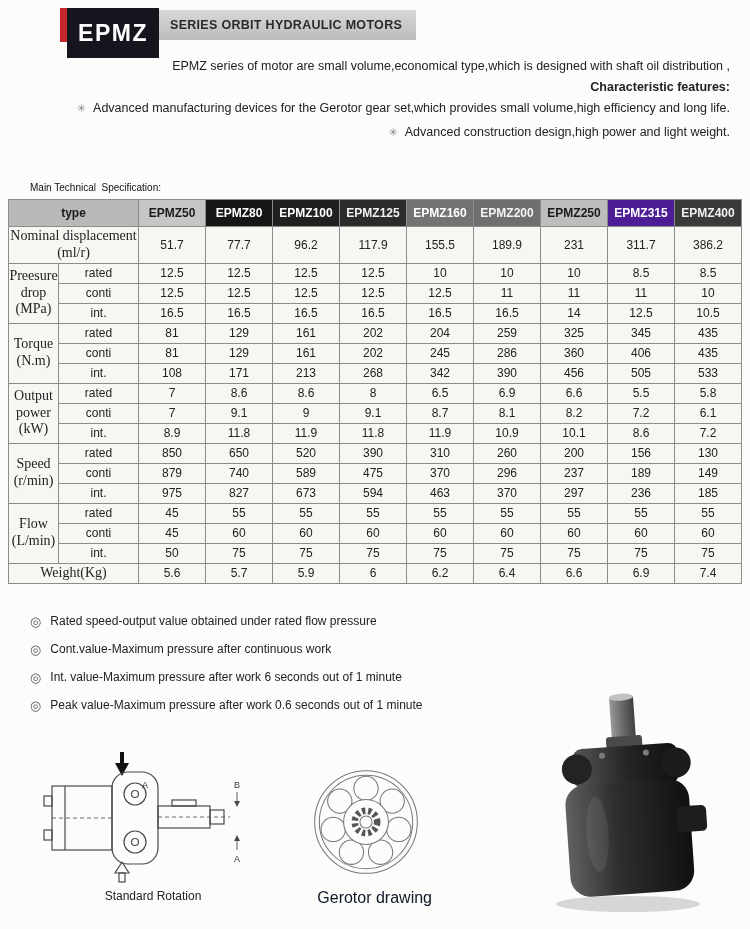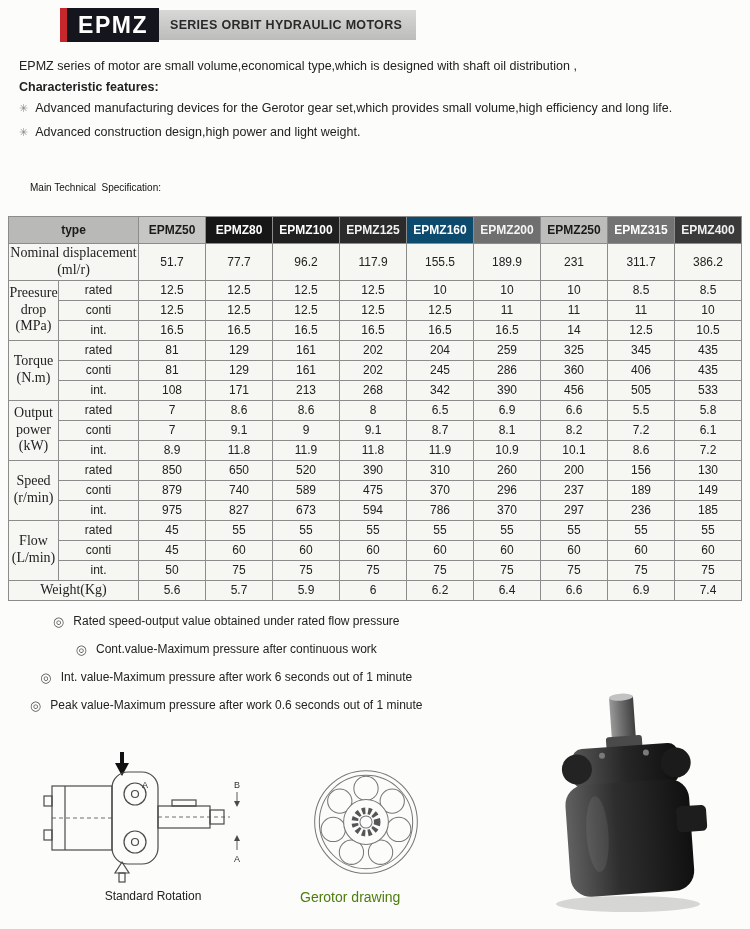--- a/index.html
+++ b/index.html
@@ -6,52 +6,52 @@
   body {
     width:750px; height:929px; position:relative;
     background:#fcfcfa; color:#222;
     font-family:"Liberation Sans", sans-serif;
     overflow:hidden;
   }
   
   .header-bar { position:absolute; left:66px; top:10px; width:350px; height:30px;
     background:linear-gradient(180deg,#d8d8d6,#bcbcba); }
   .brand-accent { position:absolute; left:60px; top:8px; width:7px; height:34px; background:#c5272d; }
-  .brand-box { position:absolute; left:67px; top:8px; width:92px; height:34px; background:#15151d;
+  .brand-box { position:absolute; left:67px; top:8px; width:92px; height:50px; background:#15151d;
     color:#fff; display:flex; align-items:center; justify-content:center;
     font-size:23px; font-weight:bold; letter-spacing:1.5px; }
   .header-subtitle { position:absolute; left:170px; top:10px; height:30px; line-height:30px;
     font-size:12.5px; font-weight:bold; color:#2a2a2a; letter-spacing:.3px; }
   
-  .intro { position:absolute; left:19px; top:58px; width:700px; font-size:12.5px; line-height:1.4; }
+  .intro { position:absolute; left:30px; top:58px; width:700px; font-size:12.5px; line-height:1.4;text-align:right; }
   .intro p { margin:0 0 3px 0; }
   .features-title { font-weight:bold; }
   ul.features { list-style:none; margin:4px 0 0 0; padding:0; }
   ul.features li { margin:0 0 6px 0; }
   .bullet-ico { color:#8a8a8a; font-size:11px; margin-right:7px; }
   
   .spec-title { position:absolute; left:30px; top:182px; font-size:10px; color:#111; white-space:pre; }
   
-  .spec-table { position:absolute; left:8px; top:216px; border-collapse:collapse;
+  .spec-table { position:absolute; left:8px; top:199px; border-collapse:collapse;
     table-layout:fixed; width:734px; background:#f6f6f3; }
   .spec-table td, .spec-table th { border:1px solid #8c8c8c; text-align:center;
     vertical-align:middle; padding:1px 0; }
   .spec-table th { height:24px; font-size:12px; font-weight:bold; }
   td.val { height:17px; font-size:12px; }
   td.group-label { font-size:14px; white-space:pre-line; line-height:1.2;font-family:Liberation Serif, serif; }
   td.sub-label { font-size:12px; }
   
-  .notes { position:absolute; left:30px; top:614px;text-align:center; }
+  .notes { position:absolute; left:30px; top:614px; }
   .note { margin-bottom:14px; font-size:12px; height:14px; }
   .note-ico { font-size:13px; color:#555; margin-right:9px; vertical-align:-1px; }
   
   .fig-standard { position:absolute; left:38px; top:750px; width:230px; height:135px; }
   .caption-standard { position:absolute; left:38px; top:889px; width:230px; text-align:center; font-size:12px; color:#222; }
   .fig-gerotor { position:absolute; left:310px; top:766px; width:112px; height:112px; }
-  .caption-gerotor { position:absolute; left:300px; top:889px; width:132px; text-align:left; font-size:14px; color:#4d7c0f; }
+  .caption-gerotor { position:absolute; left:300px; top:889px; width:132px; text-align:right; font-size:16px; color:#0f172a; }
   .fig-photo { position:absolute; left:538px; top:692px; width:180px; height:222px; }
   svg text { font-family:"Liberation Sans", sans-serif; }
 </style>
 </head>
 <body>
 
 <div class="header-bar"></div>
 <div class="brand-accent"></div>
 <div class="brand-box">
   <span>EPMZ</span>
@@ -87,24 +87,24 @@
       <col style="width:67px">
       <col style="width:67px">
   </colgroup>
   <thead>
     <tr id="spec-head-row">
         <th colspan="2" style="background: rgb(185, 185, 183); color: rgb(26, 26, 26);">type</th>
         <th style="background: rgb(198, 198, 196); color: rgb(26, 26, 26);">EPMZ50</th>
         <th style="background: rgb(22, 22, 22); color: rgb(255, 255, 255);">EPMZ80</th>
         <th style="background: rgb(32, 32, 32); color: rgb(255, 255, 255);">EPMZ100</th>
         <th style="background: rgb(43, 43, 43); color: rgb(242, 242, 242);">EPMZ125</th>
-        <th style="background: #0c4a6e; color: rgb(255, 255, 255); margin-top: 12px;">EPMZ160</th>
+        <th style="background: #737373; color: rgb(255, 255, 255); margin-top: 12px;">EPMZ160</th>
         <th style="background: rgb(111, 111, 111); color: rgb(245, 245, 245);">EPMZ200</th>
         <th style="background: rgb(189, 189, 187); color: rgb(26, 26, 26);">EPMZ250</th>
-        <th style="background: #737373; color: rgb(255, 255, 255);">EPMZ315</th>
+        <th style="background: #4c1d95; color: rgb(255, 255, 255);">EPMZ315</th>
         <th style="background: rgb(58, 58, 58); color: rgb(240, 240, 240);">EPMZ400</th>
       </tr>
   </thead>
   <tbody id="spec-body">
       <tr>
         <td class="group-label" rowspan="1" colspan="2">Nominal displacement
 (ml/r)</td>
         <td class="val">51.7</td>
         <td class="val">77.7</td>
         <td class="val">96.2</td>
@@ -256,21 +256,21 @@
         <td class="val">237</td>
         <td class="val">189</td>
         <td class="val">149</td>
       </tr>
       <tr>
         <td class="sub-label">int.</td>
         <td class="val">975</td>
         <td class="val">827</td>
         <td class="val">673</td>
         <td class="val">594</td>
-        <td class="val">786</td>
+        <td class="val">463</td>
         <td class="val">370</td>
         <td class="val">297</td>
         <td class="val">236</td>
         <td class="val">185</td>
       </tr>
       <tr>
         <td class="group-label" rowspan="3">Flow
 (L/min)</td>
         <td class="sub-label">rated</td>
         <td class="val">45</td>

